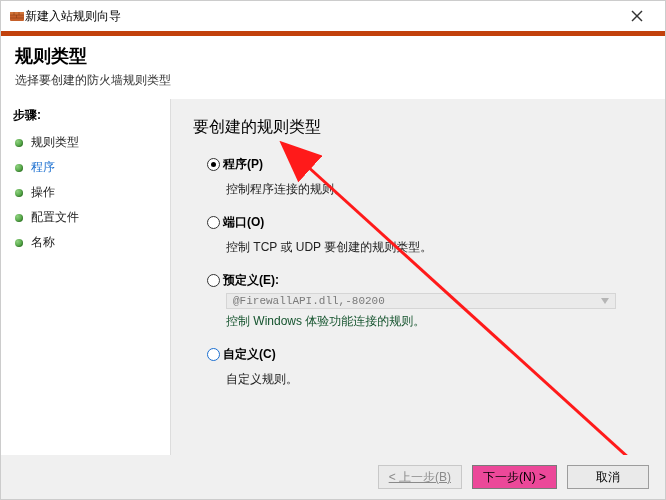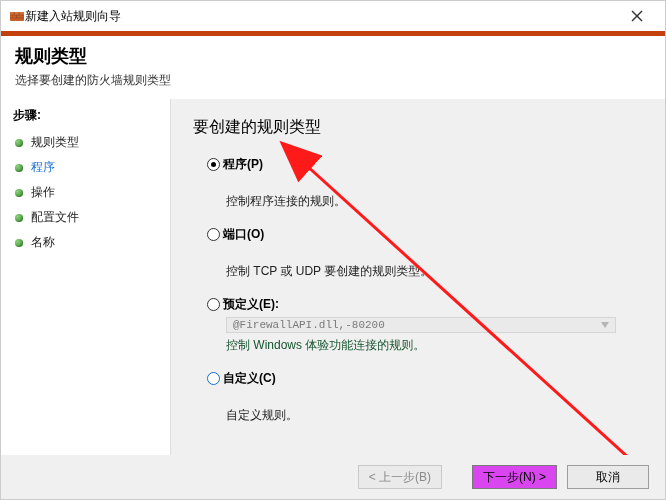--- a/index.html
+++ b/index.html
@@ -118,21 +118,21 @@
   .radio-row .radio.blue { border-color: #1b6fd0; }
   .radio-row .radio .dot {
     width: 5px; height: 5px; border-radius: 50%; background: #000;
   }
   .radio-row .rt {
     font-weight: 700;
     font-size: 12px;
   }
   .radio-row .desc {
     margin-left: 19px;
-    margin-top: 20px;
+    margin-top: 8px;
     font-size: 12px;
     color: #222;
   }
   .predef-box {
     margin-left: 19px;
     margin-top: 4px;
     width: 390px;
     height: 16px;
     box-sizing: border-box;
     background: #eaeaea;
@@ -184,25 +184,25 @@
     display: inline-flex;
     align-items: center;
     justify-content: center;
     padding: 0 10px;
     cursor: pointer;
   }
   .btn:disabled, .btn.disabled {
     color: #8a8a8a;
     border-color: #c8c8c8;
     cursor: default;
+    text-decoration: underline;
   }
   .btn.primary {
-    background: #d946ef;
+    background: #ec4899;
     border-color: #7a7a7a;
-    margin-left: 20px;
   }
 </style>
 </head>
 <body>
 
 <div class="window">
 
   <div class="titlebar">
     <span class="app-icon">
       <svg width="16" height="16" viewBox="0 0 16 16">

